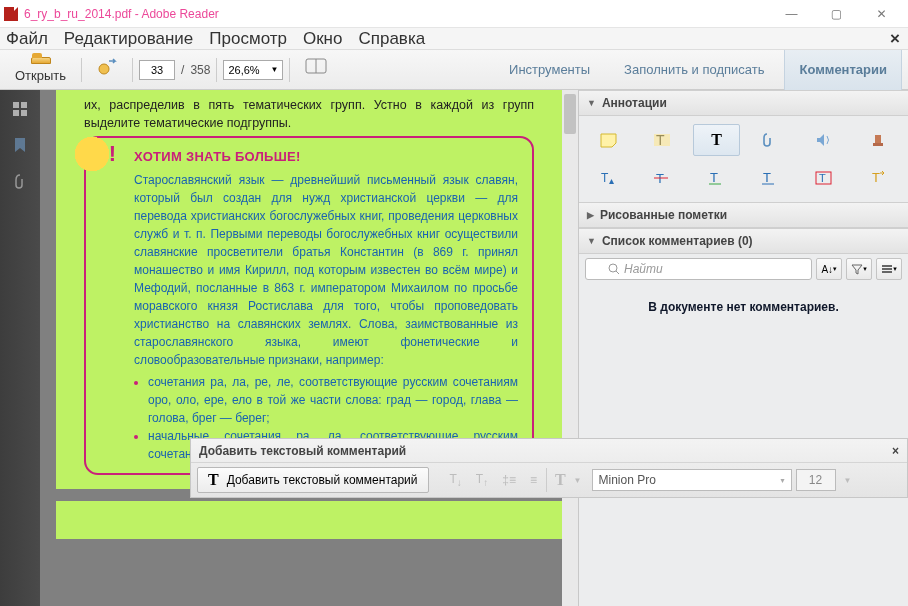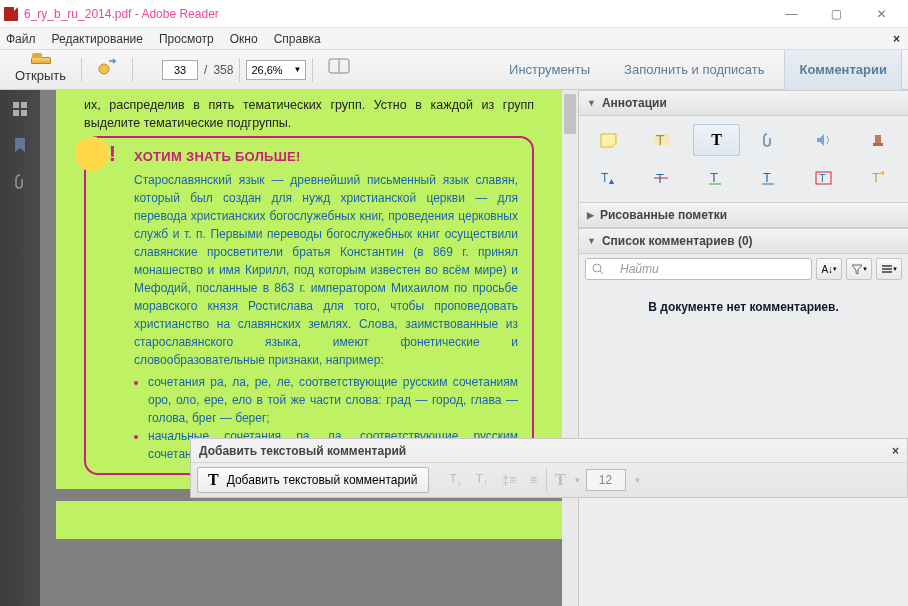--- a/index.html
+++ b/index.html
@@ -5,29 +5,29 @@
 * { margin: 0; padding: 0; box-sizing: border-box; font-family: "Segoe UI", Tahoma, sans-serif; }
 body { width: 908px; height: 606px; background: #fff; overflow: hidden; font-size: 12px; }
 
 .titlebar { height: 28px; background: #fff; display: flex; align-items: center; padding: 0 4px; border-bottom: 1px solid #e5e5e5; }
 .titlebar .pdf-ico { width: 14px; height: 14px; background: #b5211b; margin-right: 6px; position: relative; }
 .titlebar .pdf-ico::after { content:''; position:absolute; top:0; right:0; border-left:4px solid #fff; border-bottom:4px solid transparent; }
 .titlebar .title { color: #ec4899; font-size: 12px; flex: 1; }
 .win-btns { display: flex; gap: 0; }
 .win-btn { width: 45px; height: 28px; display:flex; align-items:center; justify-content:center; color:#777; }
 
-.menubar { height: 22px; background: #f5f5f5; display:flex; align-items:center; padding: 0 6px; gap: 16px; color:#333; font-size:12px; border-bottom:1px solid #ddd; position: relative;}
+.menubar { height: 22px; background: #f5f5f5; display:flex; align-items:center; padding: 0 6px; gap: 16px; color:#333; font-size:17px; border-bottom:1px solid #ddd; position: relative;}
 .menubar .close-x { position:absolute; right:8px; font-weight:bold; color:#333;}
 
 .toolbar { height: 40px; background: linear-gradient(#f7f7f7,#ececec); border-bottom:1px solid #ccc; display:flex; align-items:center; padding: 0 6px; gap:6px; }
 .tb-btn { height:28px; padding: 0 8px; display:flex; align-items:center; gap:4px; border:1px solid transparent; border-radius:2px;flex-direction:column; }
 .tb-sep { width:1px; height:24px; background:#ccc; }
 .folder-ico { width:20px; height:16px; background: linear-gradient(#f5d485,#e6a935); border-radius:2px 2px 0 0; border:1px solid #c0861c; position:relative; }
 .folder-ico::before { content:''; position:absolute; top:-5px; left:0; width:10px; height:5px; background:#e6a935; border-radius:2px 2px 0 0; }
-.page-input { width:36px; height:20px; border:1px solid #aaa; text-align:center; font-size:11px;margin-left:23px; }
+.page-input { width:36px; height:20px; border:1px solid #aaa; text-align:center; font-size:11px; }
 .zoom-sel { width:60px; height:20px; border:1px solid #aaa; font-size:11px; display:flex; align-items:center; padding:0 4px; justify-content:space-between; background:#fff;}
 .tb-spacer { flex:1; }
 .tb-right { color:#5a7d9a; font-size:13px; padding:0 14px; height:40px; display:flex; align-items:center; }
 .tb-right.active { background: linear-gradient(#e8eef3,#d9e3ec); border-left:1px solid #c5d3e0; border-right:1px solid #c5d3e0; font-weight:600; }
 
 .main { display:flex; height: 516px; }
 .left-rail { width:40px; background: linear-gradient(90deg,#3d3d3d,#4a4a4a); display:flex; flex-direction:column; align-items:center; padding-top:10px; gap:18px; }
 .rail-ico { width:18px; height:18px; opacity:.7; }
 
 .doc-area { flex:1; background:#808080; position:relative; overflow:hidden; }
@@ -46,21 +46,21 @@
 .callout li::marker { color:#c9207a; }
 .page2 { padding-top:24px; }
 
 .side-panel { width:330px; background:#ecedee; border-left:1px solid #c8c8c8; display:flex; flex-direction:column; }
 .sect-head { height:26px; background: linear-gradient(#f3f3f3,#e3e3e3); border-top:1px solid #cfcfcf; border-bottom:1px solid #cfcfcf; display:flex; align-items:center; padding:0 8px; font-weight:600; color:#444; gap:6px; }
 .sect-head .tri { font-size:9px; color:#666; }
 .anno-grid { display:grid; grid-template-columns: repeat(6,1fr); padding:8px 6px; gap:6px; }
 .anno-cell { height:32px; display:flex; align-items:center; justify-content:center; border:1px solid transparent; border-radius:2px; }
 .anno-cell.active { background: linear-gradient(#eef3f8,#dde7f0); border-color:#b7c9da; }
 .cmt-search { display:flex; align-items:center; gap:4px; padding:4px 6px; }
-.cmt-search .sbox { flex:1; height:22px; border:1px solid #bbb; border-radius:3px; background:#fff; display:flex; align-items:center; padding:0 6px; color:#999; font-style:italic; gap:16px;}
+.cmt-search .sbox { flex:1; height:22px; border:1px solid #bbb; border-radius:3px; background:#fff; display:flex; align-items:center; padding:0 22px; color:#999; font-style:italic; gap:4px;}
 .mini-btn { width:26px; height:22px; border:1px solid #c4c4c4; background:linear-gradient(#fafafa,#e9e9e9); border-radius:2px; display:flex; align-items:center; justify-content:center; font-size:10px;}
 .no-cmt { text-align:center; color:#0f172a; font-weight:600; padding:16px 0; font-size:12px;}
 
 .add-comment-bar { position:absolute; left:190px; right:0; bottom:108px; background: linear-gradient(#f3f3f3,#e4e4e4); border:1px solid #c7c7c7; }
 .add-comment-bar .hdr { height:24px; display:flex; align-items:center; justify-content:space-between; padding:0 8px; font-weight:600; color:#444; border-bottom:1px solid #d5d5d5;}
 .add-comment-bar .row { height:34px; display:flex; align-items:center; padding:0 6px; gap:4px; }
 .add-btn-frame { border:1px solid #b8b8b8; background:linear-gradient(#fcfcfc,#ececec); display:flex; align-items:center; height:26px; padding:0 10px; gap:8px; border-radius:2px; }
 .big-T { font-family: Georgia, serif; font-size:16px; font-weight:bold; }
 .font-sel { width:200px; height:22px; border:1px solid #bbb; background:#fff; display:flex; align-items:center; padding:0 6px; justify-content:space-between; color:#555; margin-left:6px;}
 .sz-sel { width:40px; height:22px; border:1px solid #bbb; background:#f4f4f4; display:flex; align-items:center; justify-content:center; color:#888;}
@@ -286,18 +286,22 @@
       <span>Добавить текстовый комментарий</span>
     </div>
     <div style="width:8px;"></div>
     <span class="inactive" style="padding:0 5px;">T<sub>↓</sub></span>
     <span class="inactive" style="padding:0 5px;">T<sub>↑</sub></span>
     <span class="inactive" style="padding:0 5px;">‡≡</span>
     <span class="inactive" style="padding:0 5px;">≡</span>
     <div class="tb-sep"></div>
     <span class="inactive big-T" style="padding:0 4px;">T</span>
     <span class="inactive" style="font-size:8px;">▼</span>
+    <div class="font-sel">
+      <span>Minion Pro</span>
+      <span style="font-size:8px;color:#aaa;">▾</span>
+    </div>
     <div class="sz-sel">
       <span>12</span>
     </div>
     <span class="inactive" style="font-size:8px;padding:0 4px;">▼</span>
   </div>
 </div>
 
 </body></html>

